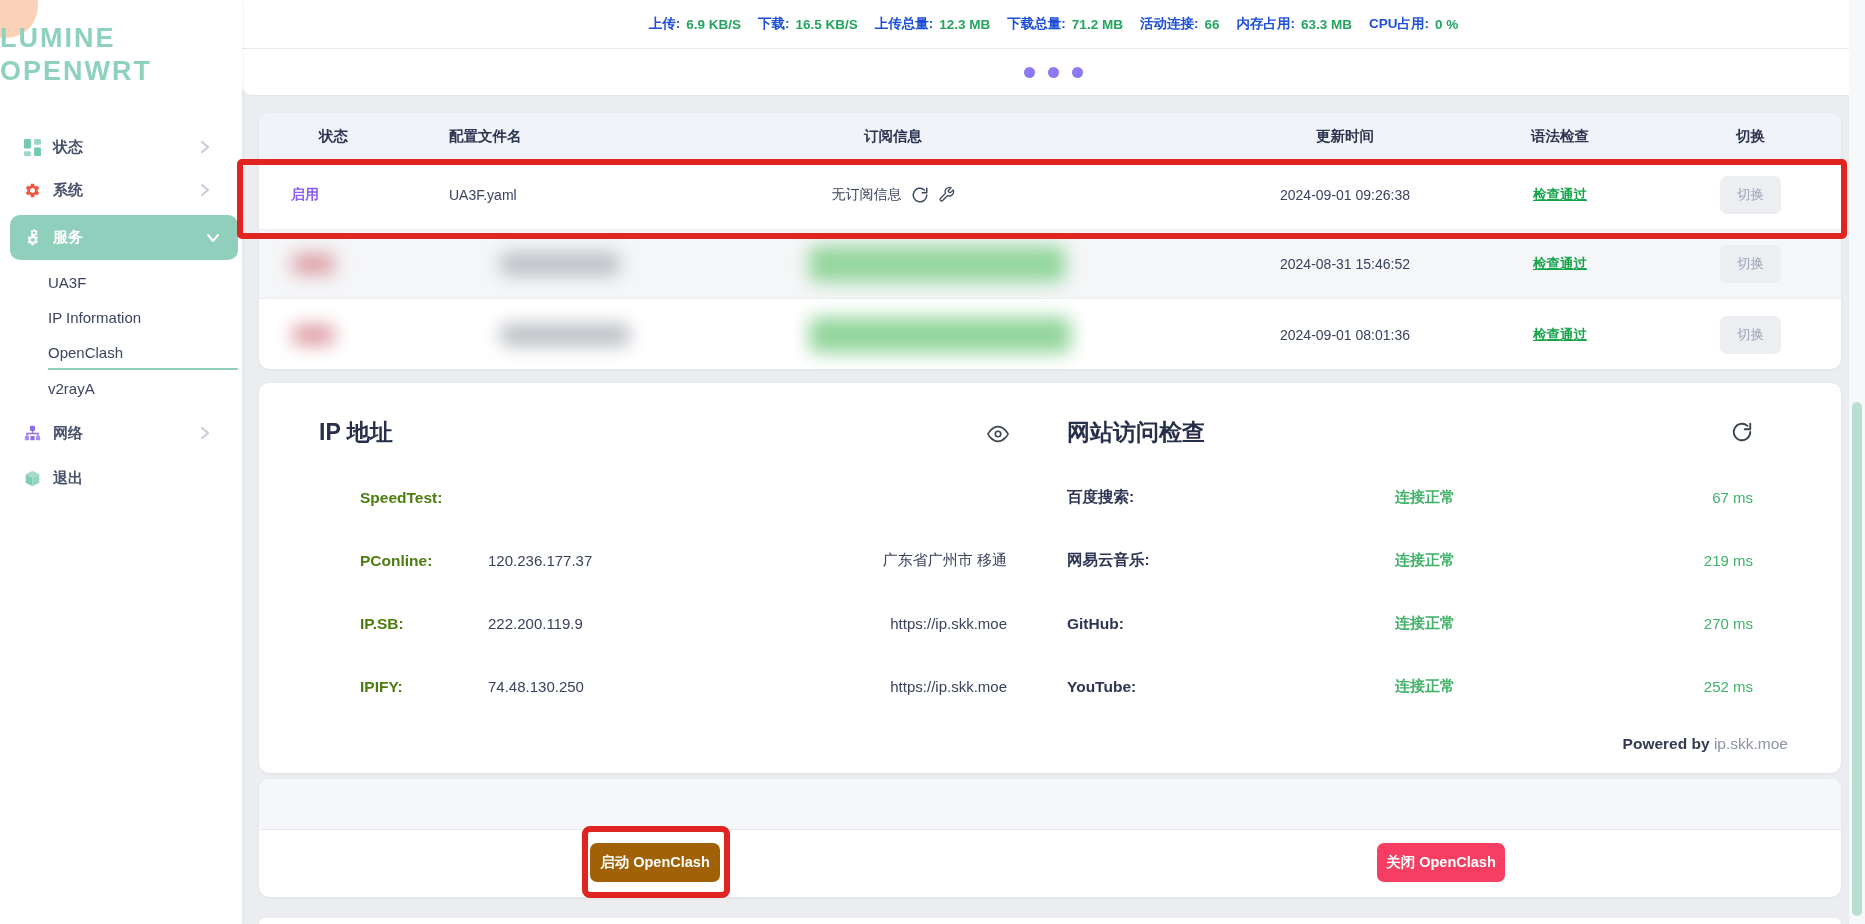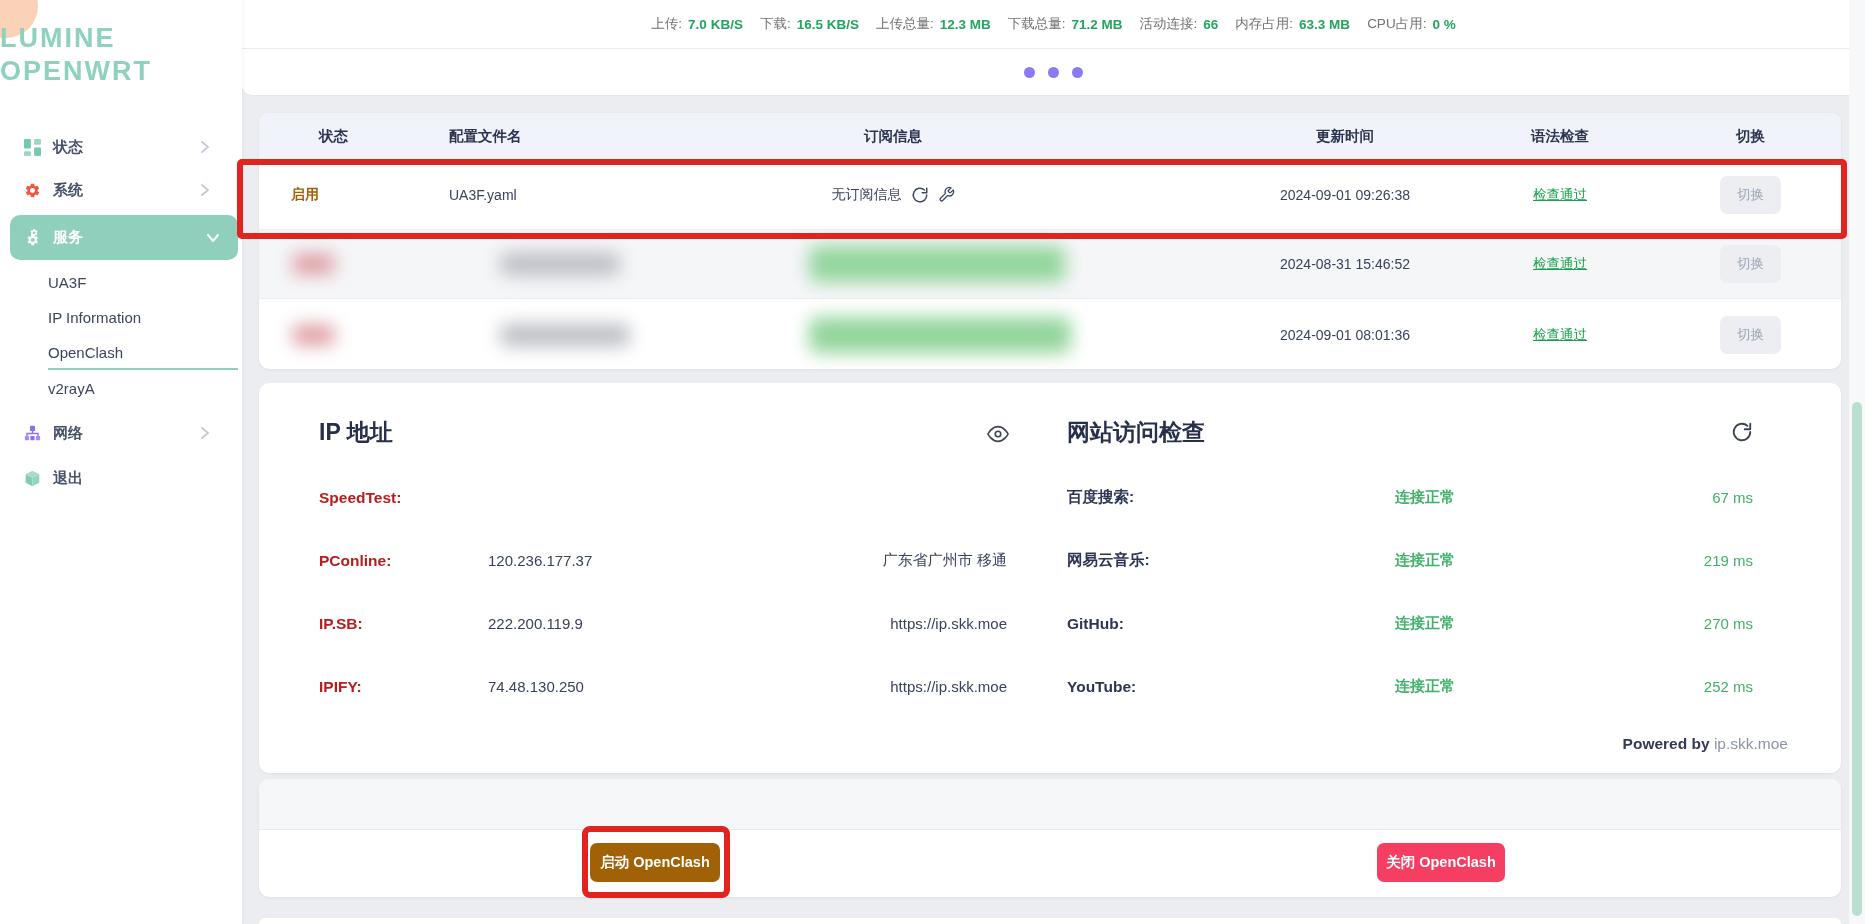--- a/index.html
+++ b/index.html
@@ -22,21 +22,21 @@
   .sub-item{position:absolute;left:48px;width:170px;height:30px;display:flex;align-items:center;
             font-size:15px;color:#3c4560;cursor:pointer;}
   .sub-underline{position:absolute;left:48px;width:190px;height:2px;background:#8fcfbc;}
   .icon16{width:17px;height:17px;flex:0 0 auto;display:block;}
 
   
   .topbar{position:absolute;left:242px;top:0;width:1623px;height:48px;background:#fff;
           border-bottom:1px solid #e8e9ee;display:flex;align-items:center;justify-content:center;gap:17px;
           font-size:13.5px;}
   .stat{display:flex;gap:6px;align-items:center;}
-  .stat .lb{color:#737373;font-weight:normal;}
+  .stat .lb{color:#1d4ed8;font-weight:bold;}
   .stat .vl{color:#23a55f;font-weight:bold;}
   .loadingbar{position:absolute;left:242px;top:49px;width:1623px;height:46px;background:#fff;
               border-bottom:1px solid #e6e7ec;border-radius:0 0 10px 10px;
               display:flex;align-items:center;justify-content:center;gap:13px;}
   .dot{width:11px;height:11px;border-radius:50%;background:#8a7bf3;animation:dotUp .5s ease-in-out infinite alternate;}
   .dot:nth-child(1){animation-delay:.15s}.dot:nth-child(2){animation-delay:0s}.dot:nth-child(3){animation-delay:.3s}
   @keyframes dotUp{from{transform:translateY(2px)}to{transform:translateY(-7px)}}
 
   .card{position:absolute;background:#fff;border-radius:10px;box-shadow:0 1px 3px rgba(30,40,60,.06);}
 
@@ -44,33 +44,33 @@
   .table-card{left:259px;top:113px;width:1582px;height:256px;overflow:hidden;}
   .t-row{display:grid;grid-template-columns:170px 127px 674px 230px 200px 1fr;align-items:center;}
   .t-head{height:47px;background:#f0f3f9;font-size:14.5px;font-weight:bold;color:#2b3450;}
   .t-body{height:69px;font-size:14px;color:#39425e;border-bottom:1px solid #ededf1;position:relative;}
   .r2{height:68px;background:#f5f6f8;}
   .r3{height:72px;border-bottom:none;}
   .c1{padding-left:60px;text-align:left;}
   .c2{padding-left:20px;text-align:left;}
   .c3,.c4,.c5,.c6{text-align:center;}
   .c3{display:flex;justify-content:center;align-items:center;gap:9px;}
-  .ok-green{color:#a16207;font-weight:bold;padding-left:32px;}
-  .pass{color:#17a34a;font-weight:normal;text-decoration:underline;font-size:13.5px;}
+  .ok-green{color:#8b5cf6;font-weight:bold;padding-left:32px;}
+  .pass{color:#17a34a;font-weight:bold;text-decoration:underline;font-size:13.5px;}
   .switch-btn{display:inline-block;background:#eceef2;color:#9ca6b8;font-size:13.5px;
               padding:10px 17px;border-radius:7px;border:none;cursor:pointer;font-family:inherit;}
   .blob{position:absolute;filter:blur(9px);border-radius:8px;}
 
   
   .info-card{left:259px;top:383px;width:1582px;height:390px;}
   .sec-title{position:absolute;font-size:23px;font-weight:bold;color:#272f4a;}
   .icon-btn{position:absolute;cursor:pointer;display:flex;}
   .ip-rows{position:absolute;left:60px;top:83px;width:688px;}
   .ip-row{height:63px;display:grid;grid-template-columns:169px 1fr auto;align-items:center;font-size:15px;}
-  .ip-row .lb{font-weight:bold;color:#b91c1c;font-size:15.5px;}
+  .ip-row .lb{font-weight:bold;color:#4d7c0f;font-size:15.5px;margin-left:41px;}
   .ip-row .vl{color:#39425c;}
   .ip-row .ex{color:#39425c;text-align:right;}
   .check-rows{position:absolute;left:808px;top:83px;width:686px;}
   .ck-row{height:63px;display:grid;grid-template-columns:200px 316px 1fr;align-items:center;font-size:15px;}
   .ck-row .lb{font-weight:bold;color:#2c3553;font-size:15.5px;}
   .ck-row .st{color:#3fb169;font-weight:bold;text-align:center;}
   .ck-row .ms{color:#3fb169;text-align:right;}
   .powered{position:absolute;right:53px;top:352px;font-size:15.5px;color:#333a52;font-weight:bold;}
   .powered .lnk{color:#8b93a7;font-weight:normal;cursor:pointer;}
 
@@ -182,21 +182,21 @@
         <polygon points="2,5 10,9 10,19 2,15" fill="#7fccb9"></polygon>
         <polygon points="18,5 10,9 10,19 18,15" fill="#93d5c3"></polygon>
       </svg>
       <span>退出</span>
     </div>
   </aside>
 
   <div class="topbar">
     <span class="stat">
         <span class="lb">上传:</span>
-        <span class="vl">7.0 KB/S</span>
+        <span class="vl">6.9 KB/S</span>
       </span>
     <span class="stat">
         <span class="lb">下载:</span>
         <span class="vl">16.5 KB/S</span>
       </span>
     <span class="stat">
         <span class="lb">上传总量:</span>
         <span class="vl">12.3 MB</span>
       </span>
     <span class="stat">

